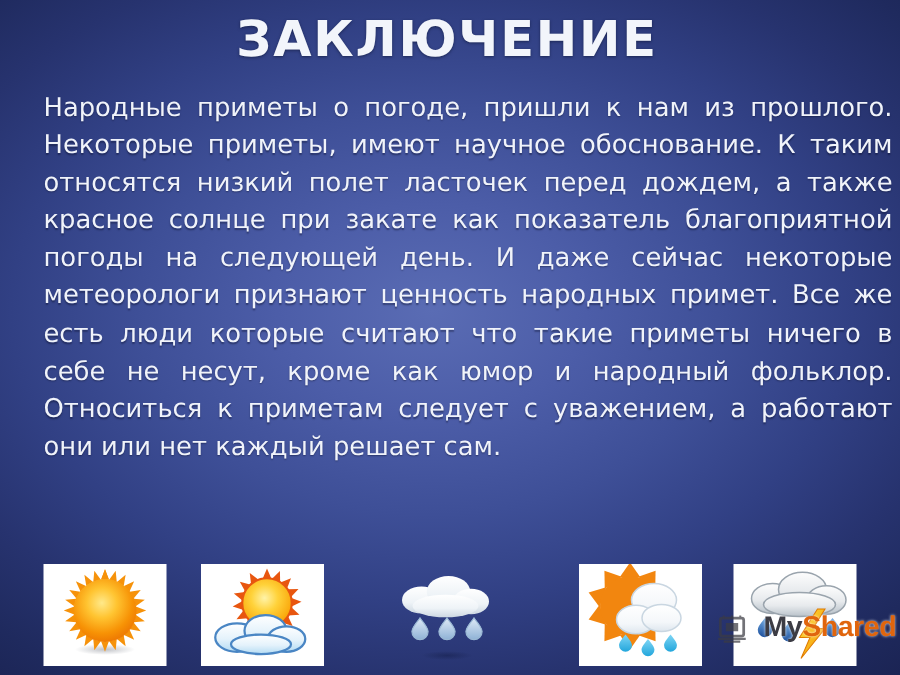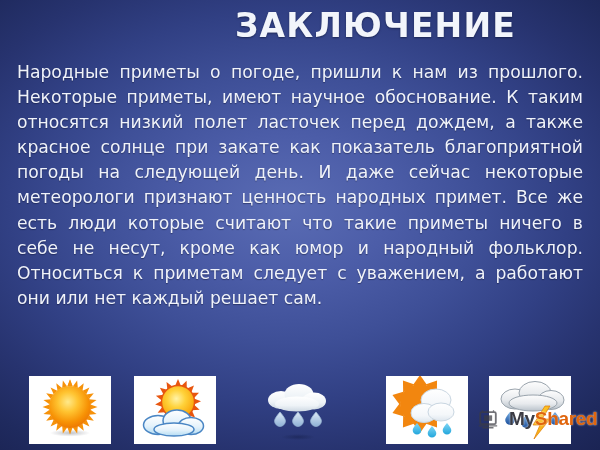--- a/index.html
+++ b/index.html
@@ -27,37 +27,38 @@
         #1f2a5e 90%,
         #1b2454 100%);
   }
 
   
   #title-bar {
     position: absolute;
     left: 0;
     top: 6px;
     width: 516px;
-    text-align: right;
+    text-align: center;
+    padding-left: 40px;
   }
   #slide-title {
     display: inline-block;
     color: #f2f5fb;
     font-size: 33px;
     font-weight: bold;
     letter-spacing: 1.2px;
     line-height: 40px;
     text-shadow: 0 1px 2px rgba(8,14,40,.55);
     font-family: "DejaVu Sans", sans-serif;
   }
 
   
   #body-text {
     position: absolute;
-    left: 17px;
+    left: 29px;
     top: 60px;
     width: 566px;
     color: #f0f3fa;
     font-size: 17.2px;
     line-height: 25.1px;
     text-align: justify;
     text-justify: inter-word;
     text-shadow: 0 1px 1px rgba(10,16,45,.45);
     font-family: "DejaVu Sans", sans-serif;
   }

